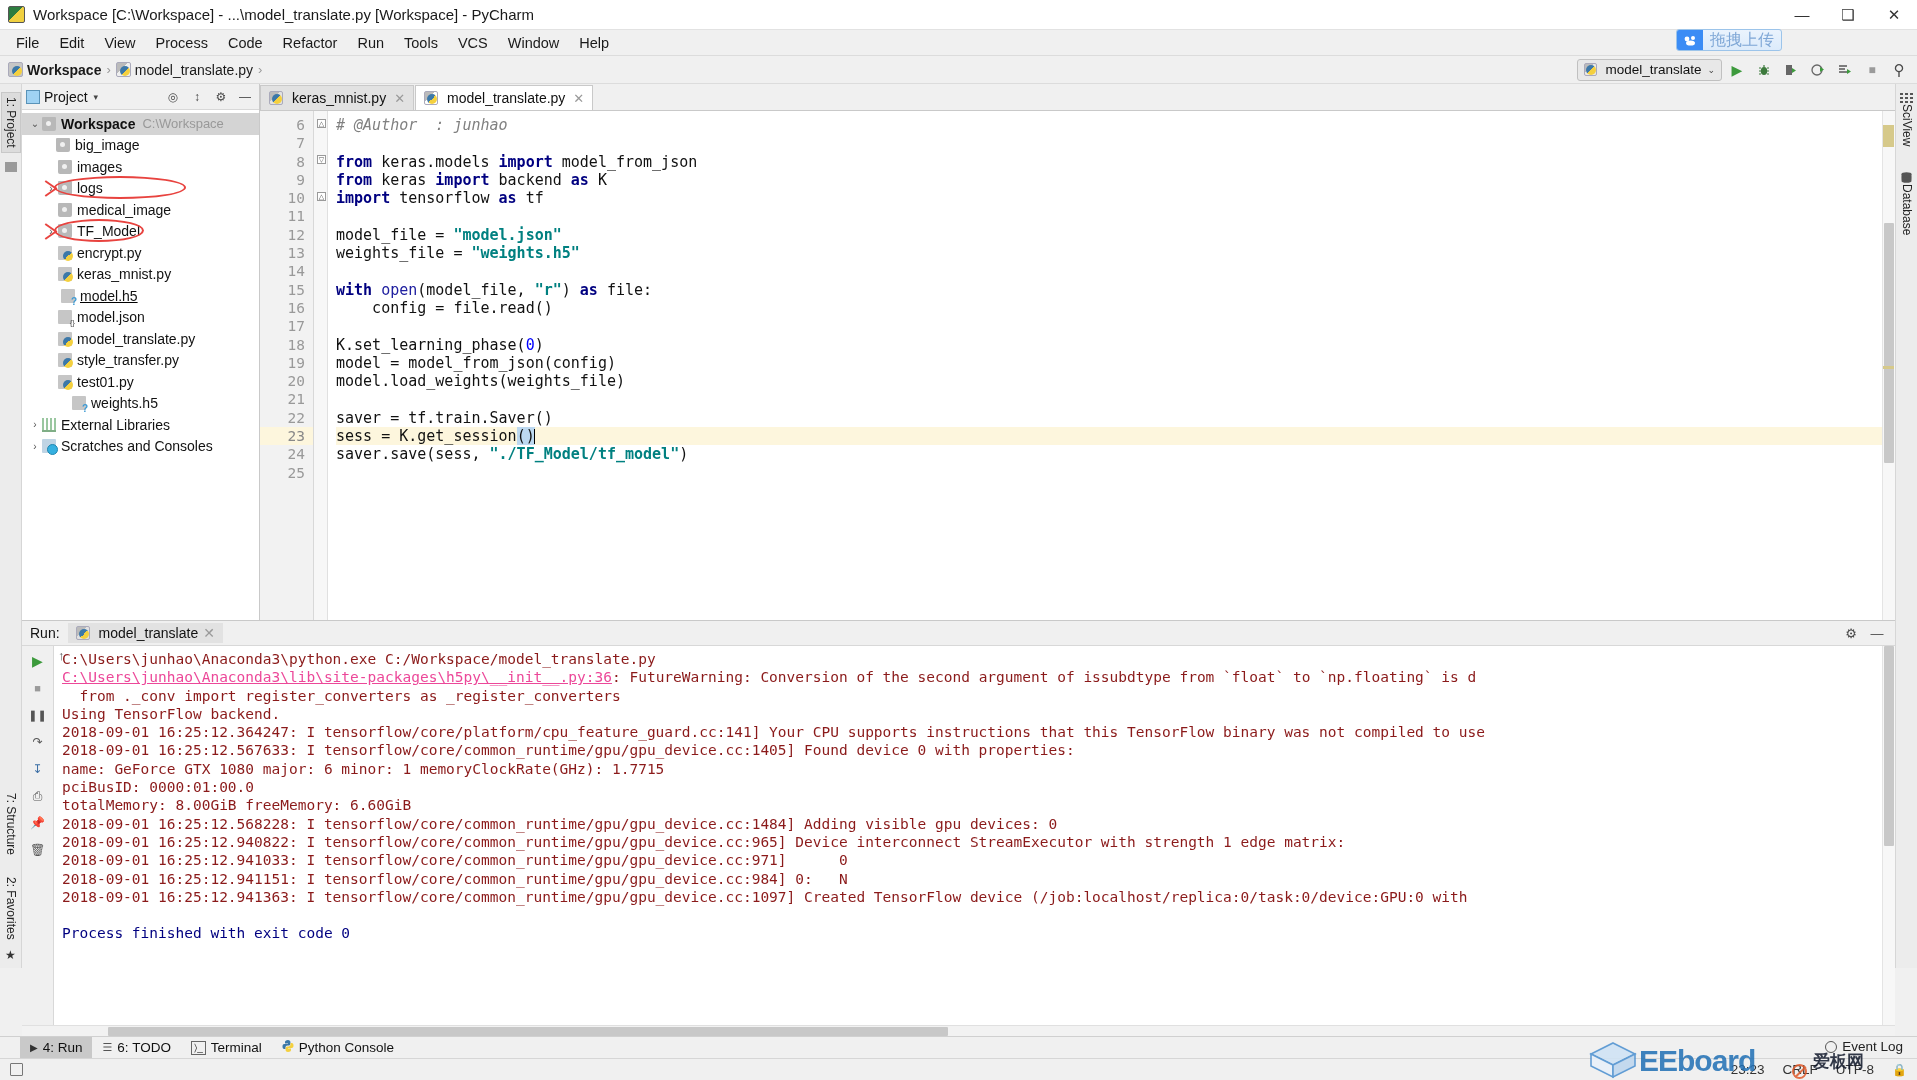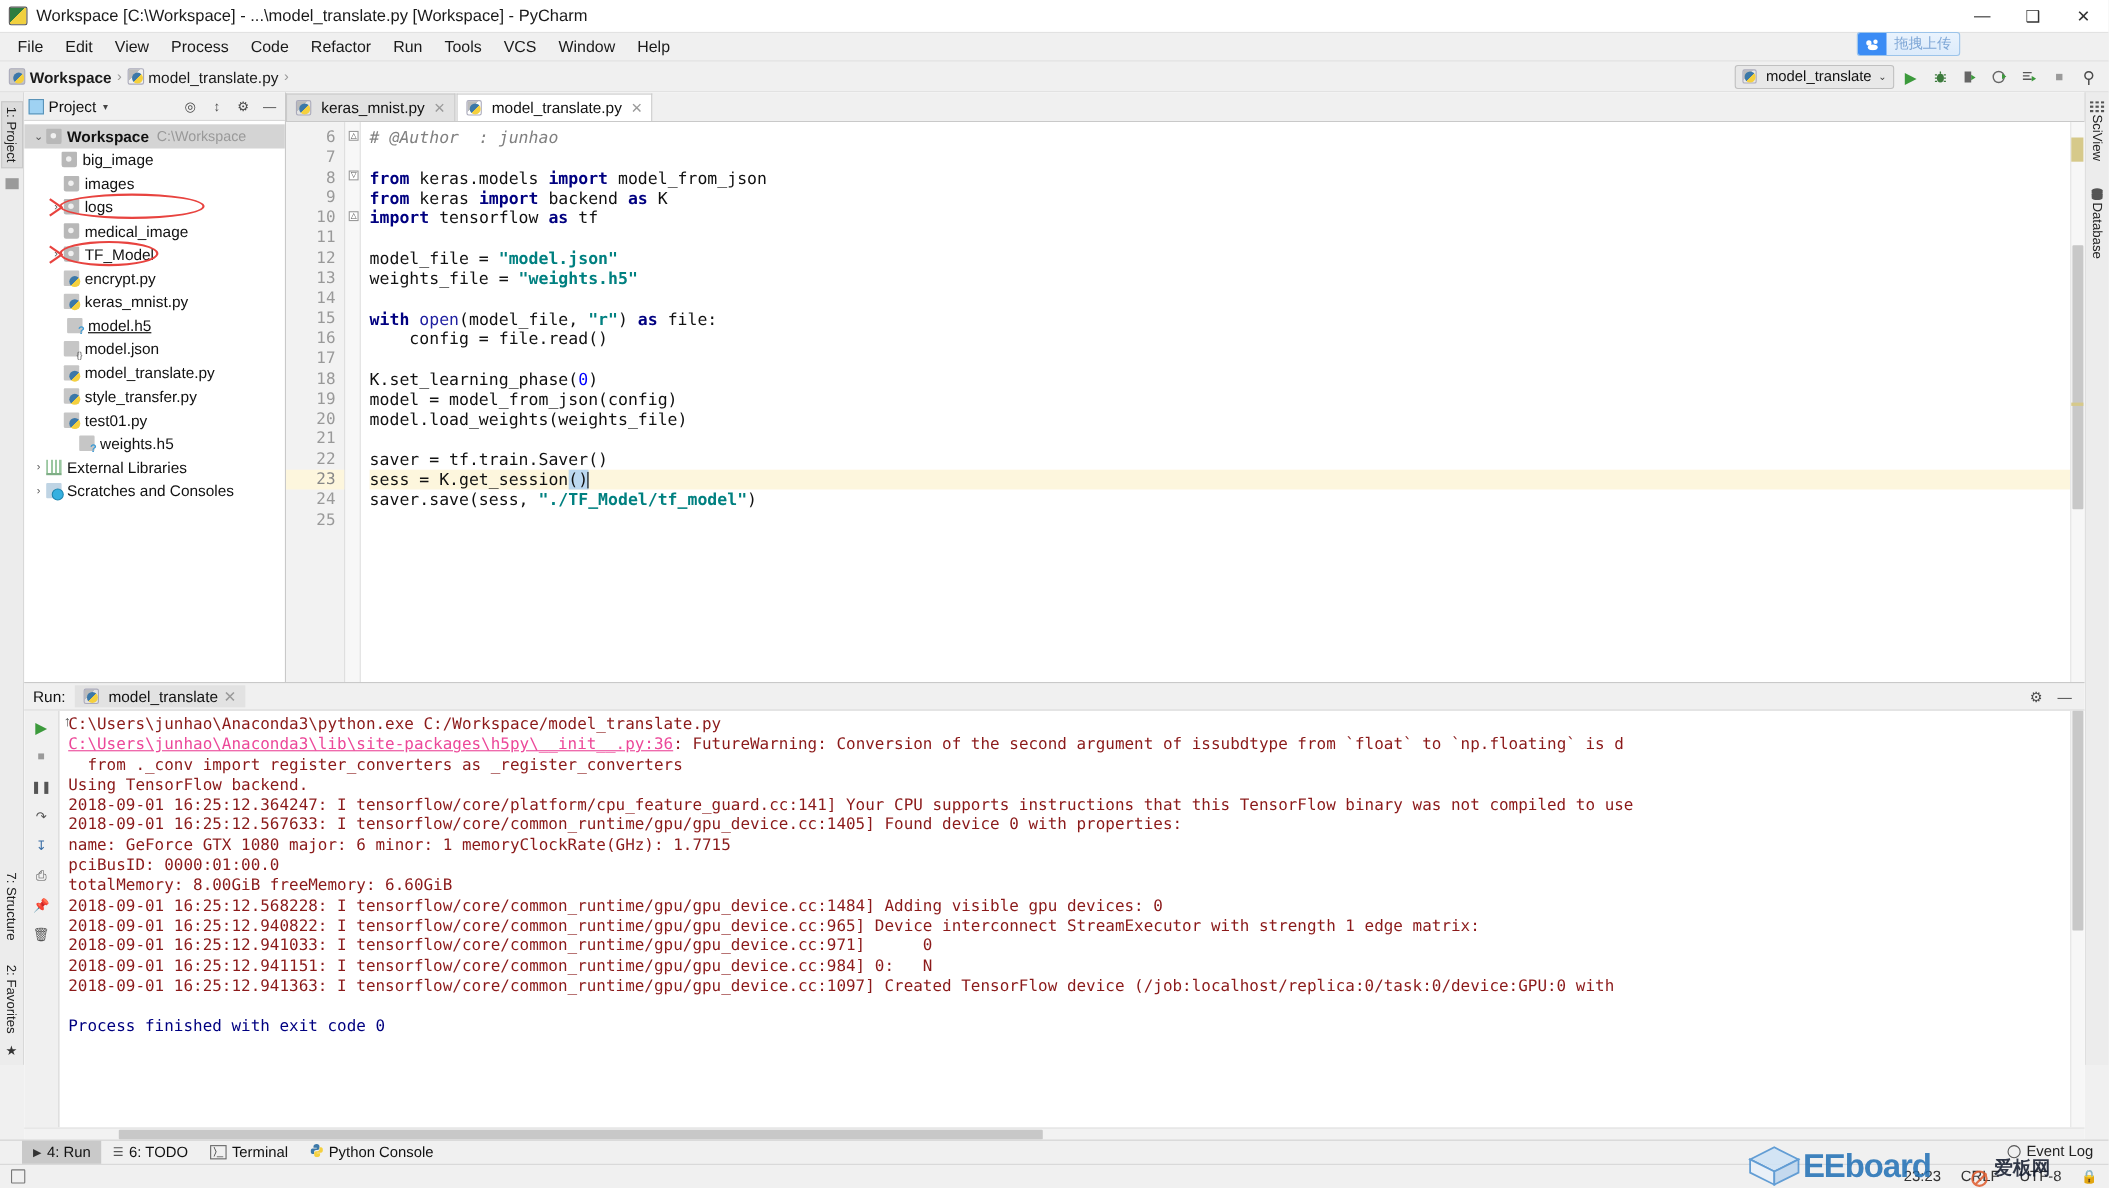--- a/index.html
+++ b/index.html
@@ -68,21 +68,21 @@
   
   .baidu-widget {
     position: absolute; right: 135px; top: -27px; height: 22px; display: flex; align-items: center;
     background: linear-gradient(#eaf3fd,#dcebfb); border: 1px solid #9cc4ea; border-radius: 3px;
     overflow: hidden; z-index: 50;
   }
   .baidu-logo {
     width: 26px; height: 20px; background: #3b8cf5; display: flex; align-items: center;
     justify-content: center; color: #fff; font-size: 13px;
   }
-  .baidu-label { font-size: 13px; color: #7fa7d6; padding: 0 7px; }
+  .baidu-label { font-size: 16px; color: #7fa7d6; padding: 0 7px; }
 
   
   .main { position: absolute; left: 0; top: 84px; right: 0; bottom: 112px; display: flex; }
 
   .leftrail {
     width: 22px; background: #ececec; border-right: 1px solid #d6d6d6;
     display: flex; flex-direction: column; align-items: center; padding-top: 8px;
   }
   .rail-tab {
     writing-mode: vertical-rl; font-size: 12px; color: #222; padding: 4px 2px;

